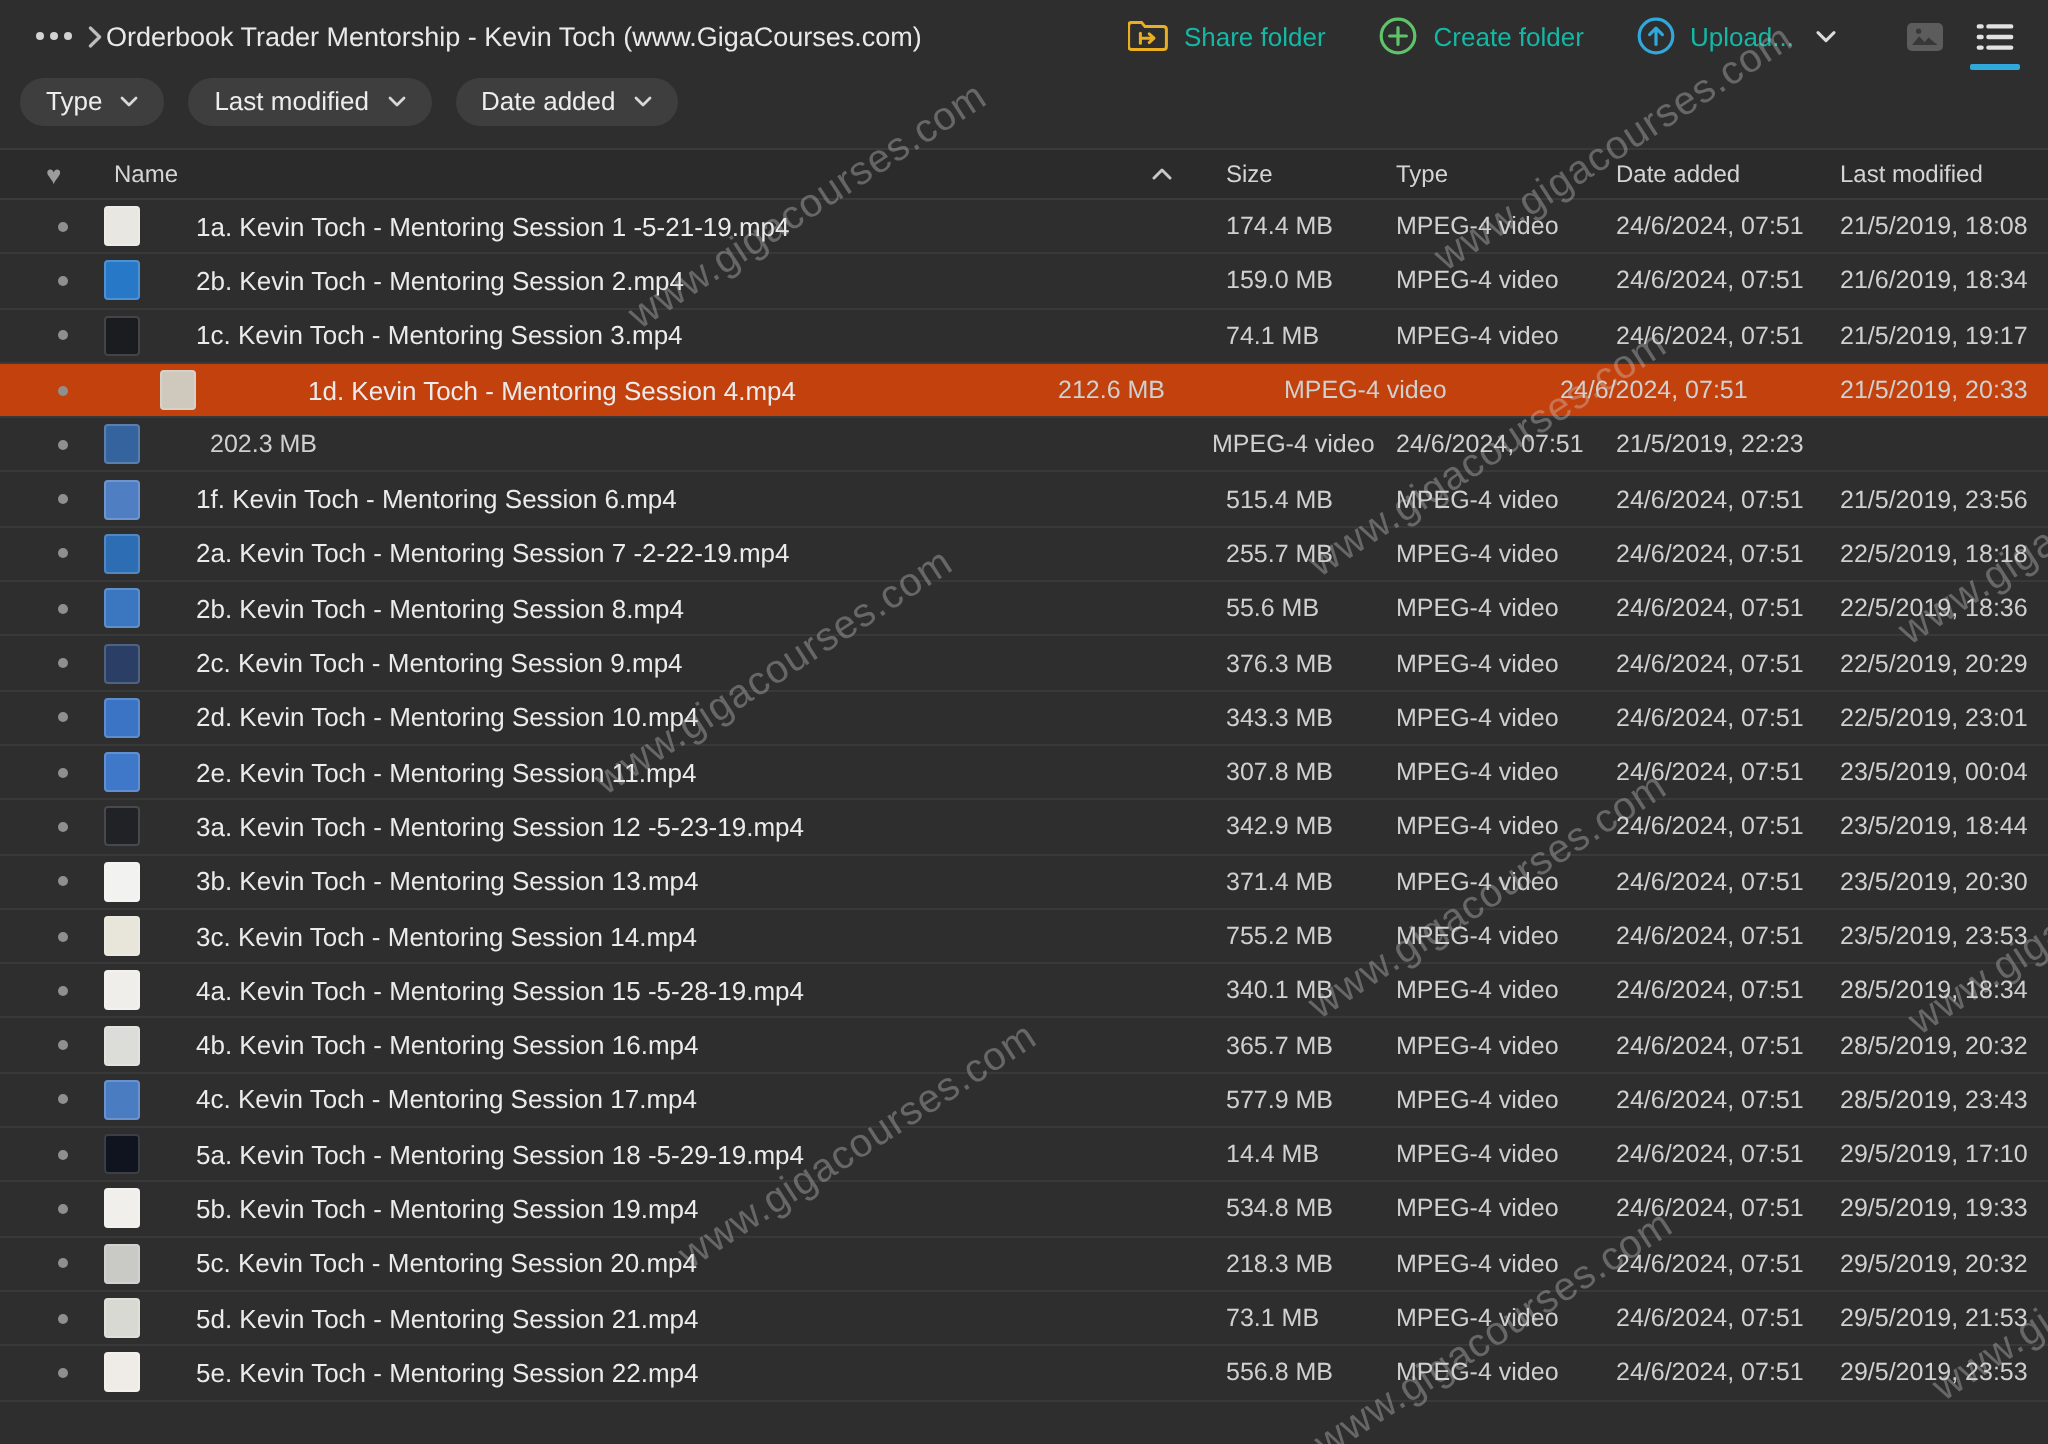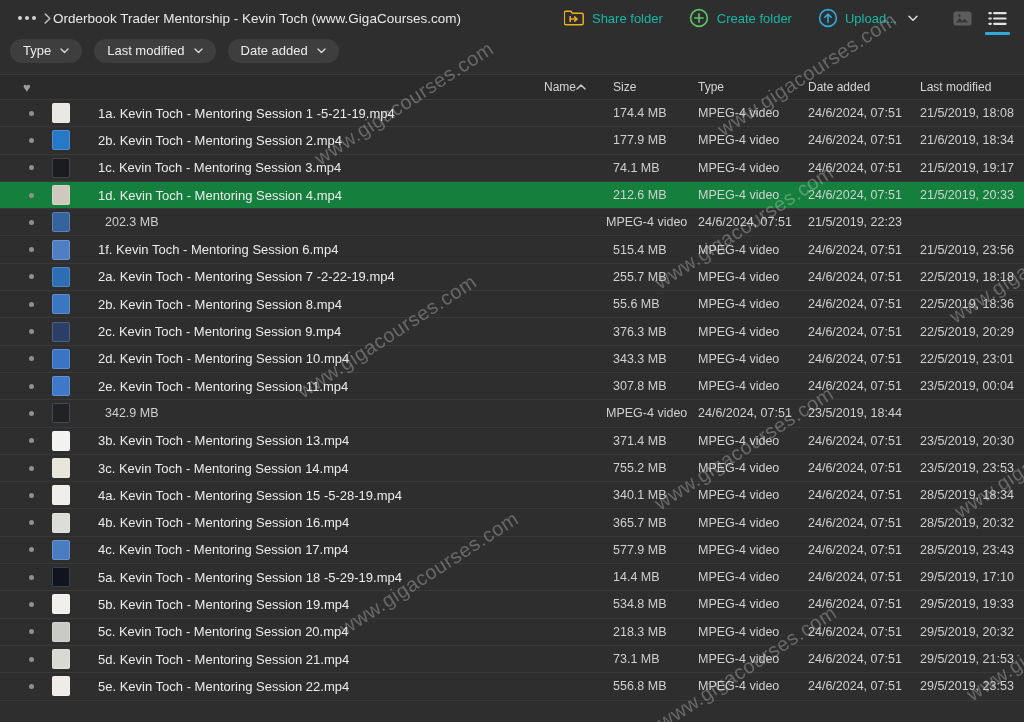--- a/index.html
+++ b/index.html
@@ -25,25 +25,25 @@
   .view-btn { background:none; border:none; cursor:pointer; padding:4px 5px; position:relative; display:flex; align-items:center; }
   .view-btn.active::after { content:""; position:absolute; left:2px; right:2px; bottom:-5px; height:3px; background:#31a8dc; border-radius:1px; }
   
   .filters { display:flex; gap:12px; padding:3px 10px 11px 10px; }
   .chip { display:flex; align-items:center; gap:9px; background:#3e3e3e; border:none; border-radius:13px;
           padding:4px 13px 5px 13px; font-size:13px; color:#ededed; font-family:inherit; cursor:pointer; }
   
   .thead, .row { display:grid; grid-template-columns:52px 38px 1fr 92px 110px 112px 112px; align-items:center; }
   .thead { height:26px; background:#2b2b2b; border-top:1px solid #3a3a3a; border-bottom:1px solid #3a3a3a;
            font-size:12px; color:#d4d4d4; }
-  .th-name { grid-column:2/4; display:flex; align-items:center; justify-content:flex-end; padding:0 12px 0 5px; }
+  .th-name { grid-column:2/4; display:flex; align-items:center; justify-content:space-between; padding:0 12px 0 5px; }
   .heart { margin-left:23px; color:#9c9c9c; font-size:13px; line-height:1; }
   .pad8 { padding-left:8px; } .pad15 { padding-left:15px; }
   .tbody .row { height:27.3px; border-bottom:1px solid #393939; font-size:13px; cursor:pointer; }
-  .row.selected { background:#15803d; }
+  .row.selected { background:#c2410c;gap:28px; }
   .cell-fav { display:flex; }
   .dot { width:5px; height:5px; border-radius:50%; background:#8f8f8f; margin-left:29px; }
   .thumbbox { width:18px; height:20px; border-radius:2px; display:block; box-shadow:inset 0 0 0 1px rgba(255,255,255,.18); }
   .cell-name { padding-left:8px; color:#ebebeb; white-space:nowrap; overflow:hidden; text-overflow:ellipsis; }
   .cell-sub { color:#d0d0d0; font-size:12.5px; white-space:nowrap; }
   
   #watermarks { position:absolute; inset:0; pointer-events:none; z-index:6; }
   .wm { position:absolute; font-size:20px; color:rgba(215,215,215,.34); transform:rotate(-33deg);
         white-space:nowrap; letter-spacing:.5px; }
   svg { display:block; }
@@ -175,21 +175,21 @@
     <div class="cell-sub pad8">21/5/2019, 18:08</div>
   </div>
       <div class="row">
     <div class="cell-fav">
           <span class="dot"></span>
         </div>
     <div>
           <span class="thumbbox" style="background: rgb(40, 120, 200);"></span>
         </div>
     <div class="cell-name">2b. Kevin Toch - Mentoring Session 2.mp4</div>
-    <div class="cell-sub pad15">177.9 MB</div>
+    <div class="cell-sub pad15">159.0 MB</div>
     <div class="cell-sub pad8">MPEG-4 video</div>
     <div class="cell-sub pad8">24/6/2024, 07:51</div>
     <div class="cell-sub pad8">21/6/2019, 18:34</div>
   </div>
       <div class="row">
     <div class="cell-fav">
           <span class="dot"></span>
         </div>
     <div>
           <span class="thumbbox" style="background: rgb(27, 28, 32);"></span>
@@ -303,20 +303,21 @@
     <div class="cell-sub pad8">24/6/2024, 07:51</div>
     <div class="cell-sub pad8">23/5/2019, 00:04</div>
   </div>
       <div class="row">
     <div class="cell-fav">
           <span class="dot"></span>
         </div>
     <div>
           <span class="thumbbox" style="background: rgb(32, 34, 38);"></span>
         </div>
+    <div class="cell-name">3a. Kevin Toch - Mentoring Session 12 -5-23-19.mp4</div>
     <div class="cell-sub pad15">342.9 MB</div>
     <div class="cell-sub pad8">MPEG-4 video</div>
     <div class="cell-sub pad8">24/6/2024, 07:51</div>
     <div class="cell-sub pad8">23/5/2019, 18:44</div>
   </div>
       <div class="row">
     <div class="cell-fav">
           <span class="dot"></span>
         </div>
     <div>

